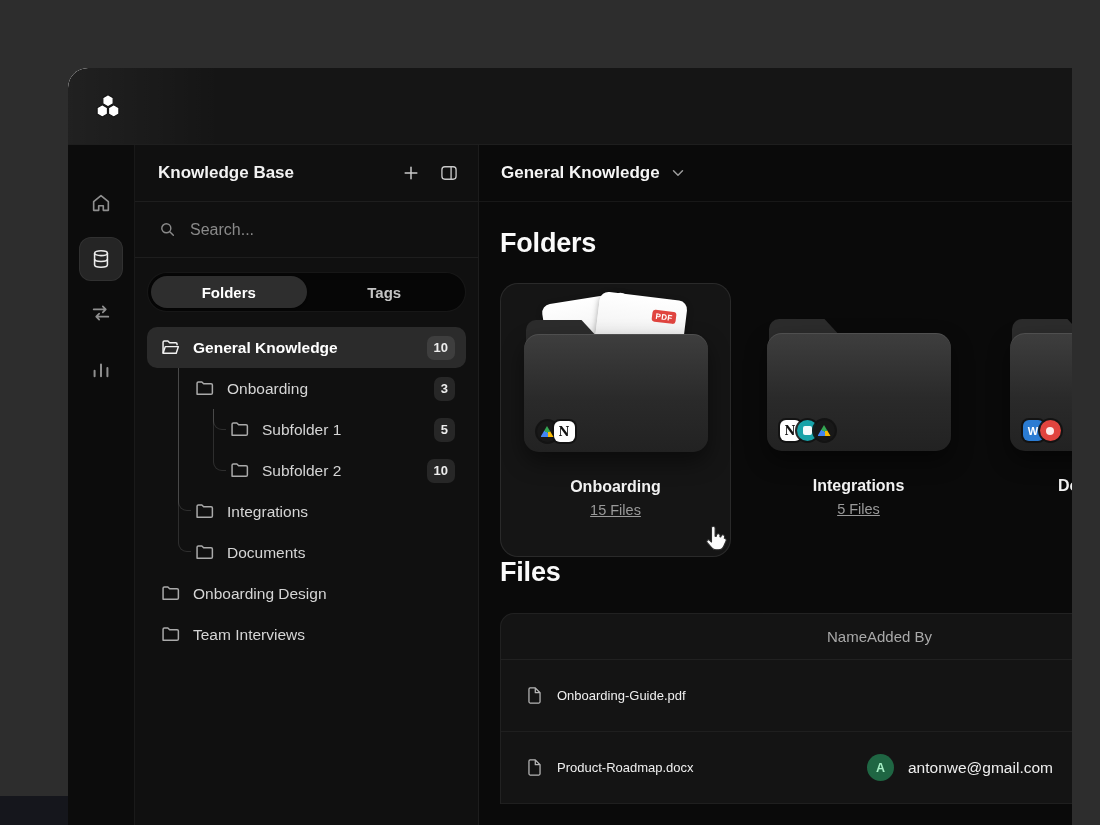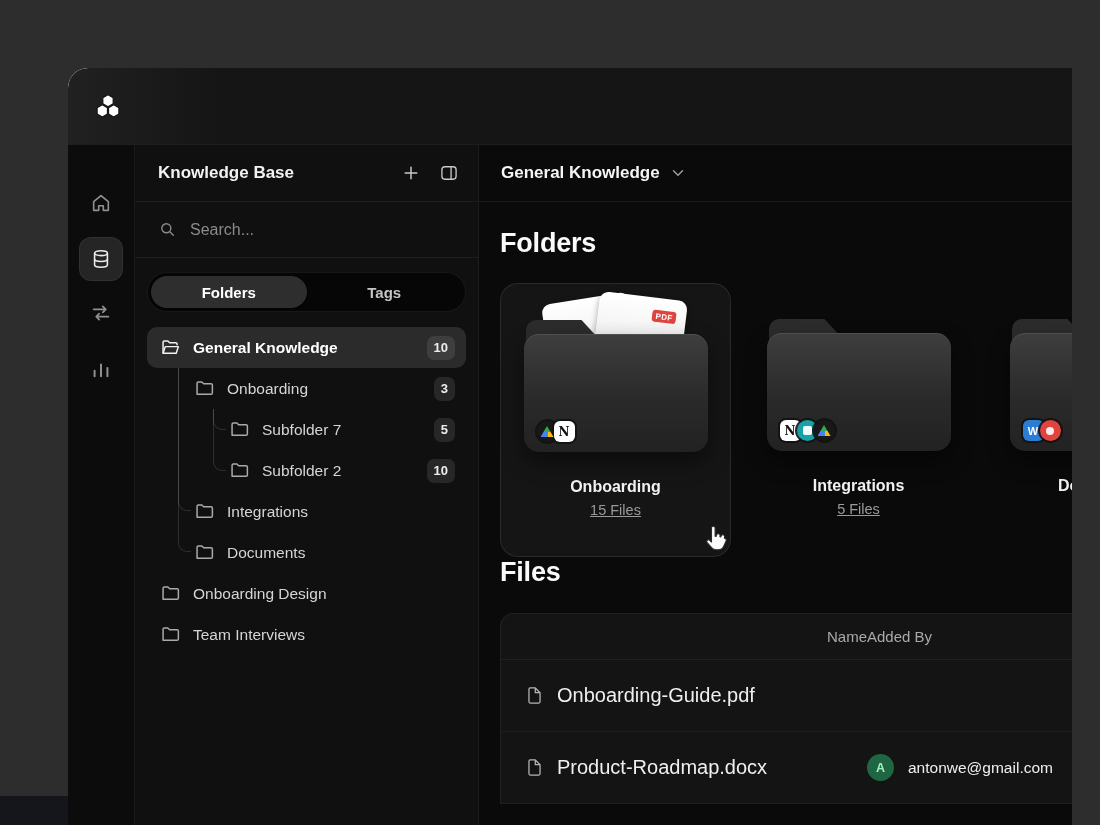--- a/index.html
+++ b/index.html
@@ -170,21 +170,21 @@
   }
   .thead {
     height:46px; display:flex; align-items:center; padding:0 24px;
     font-size:15px; color:#a9a9a9; border-bottom:1px solid rgba(255,255,255,0.06);
   }
   .col-name { width:342px;text-align:right; }
   .trow2 {
     height:72px; display:flex; align-items:center; padding:0 24px;
     border-bottom:1px solid rgba(255,255,255,0.05);
   }
-  .file-cell { width:342px; display:flex; align-items:center; gap:13px; font-size:20px; color:#efefef; }
+  .file-cell { width:342px; display:flex; align-items:center; gap:13px; font-size:13px; color:#efefef; }
   .ficon { color:#b5b5b5; display:flex; }
   .added-cell { display:flex; align-items:center; gap:14px; font-size:15.5px; color:#efefef; }
   .avatar { width:27px; height:27px; border-radius:50%; flex:0 0 auto; }
   .avatar.photo {
     background:radial-gradient(circle at 50% 30%, #d8b48e 0 34%, #7a5a40 35% 58%, #2e2620 59%);
     box-shadow:inset 0 0 0 1px rgba(255,255,255,0.12);
   }
   .avatar.initial {
     background:#1f6643; color:#a6efc6; font-size:12.5px; font-weight:700;
     display:flex; align-items:center; justify-content:center;
@@ -304,21 +304,21 @@
         <span class="tlabel">Onboarding</span>
         <span class="badge">3</span>
       </div>
 
       <div class="trow l2">
         <span class="ticon">
           <svg width="21" height="21" viewBox="0 0 24 24" fill="none" stroke="currentColor" stroke-width="1.7" stroke-linejoin="round">
               <path d="M3.5 18.5V6A1.5 1.5 0 0 1 5 4.5h4l2 2h8.5A1.5 1.5 0 0 1 21 8v9a1.5 1.5 0 0 1-1.5 1.5z"></path>
             </svg>
         </span>
-        <span class="tlabel">Subfolder 7</span>
+        <span class="tlabel">Subfolder 1</span>
         <span class="badge">5</span>
       </div>
 
       <div class="trow l2">
         <span class="ticon">
           <svg width="21" height="21" viewBox="0 0 24 24" fill="none" stroke="currentColor" stroke-width="1.7" stroke-linejoin="round">
               <path d="M3.5 18.5V6A1.5 1.5 0 0 1 5 4.5h4l2 2h8.5A1.5 1.5 0 0 1 21 8v9a1.5 1.5 0 0 1-1.5 1.5z"></path>
             </svg>
         </span>
         <span class="tlabel">Subfolder 2</span>

